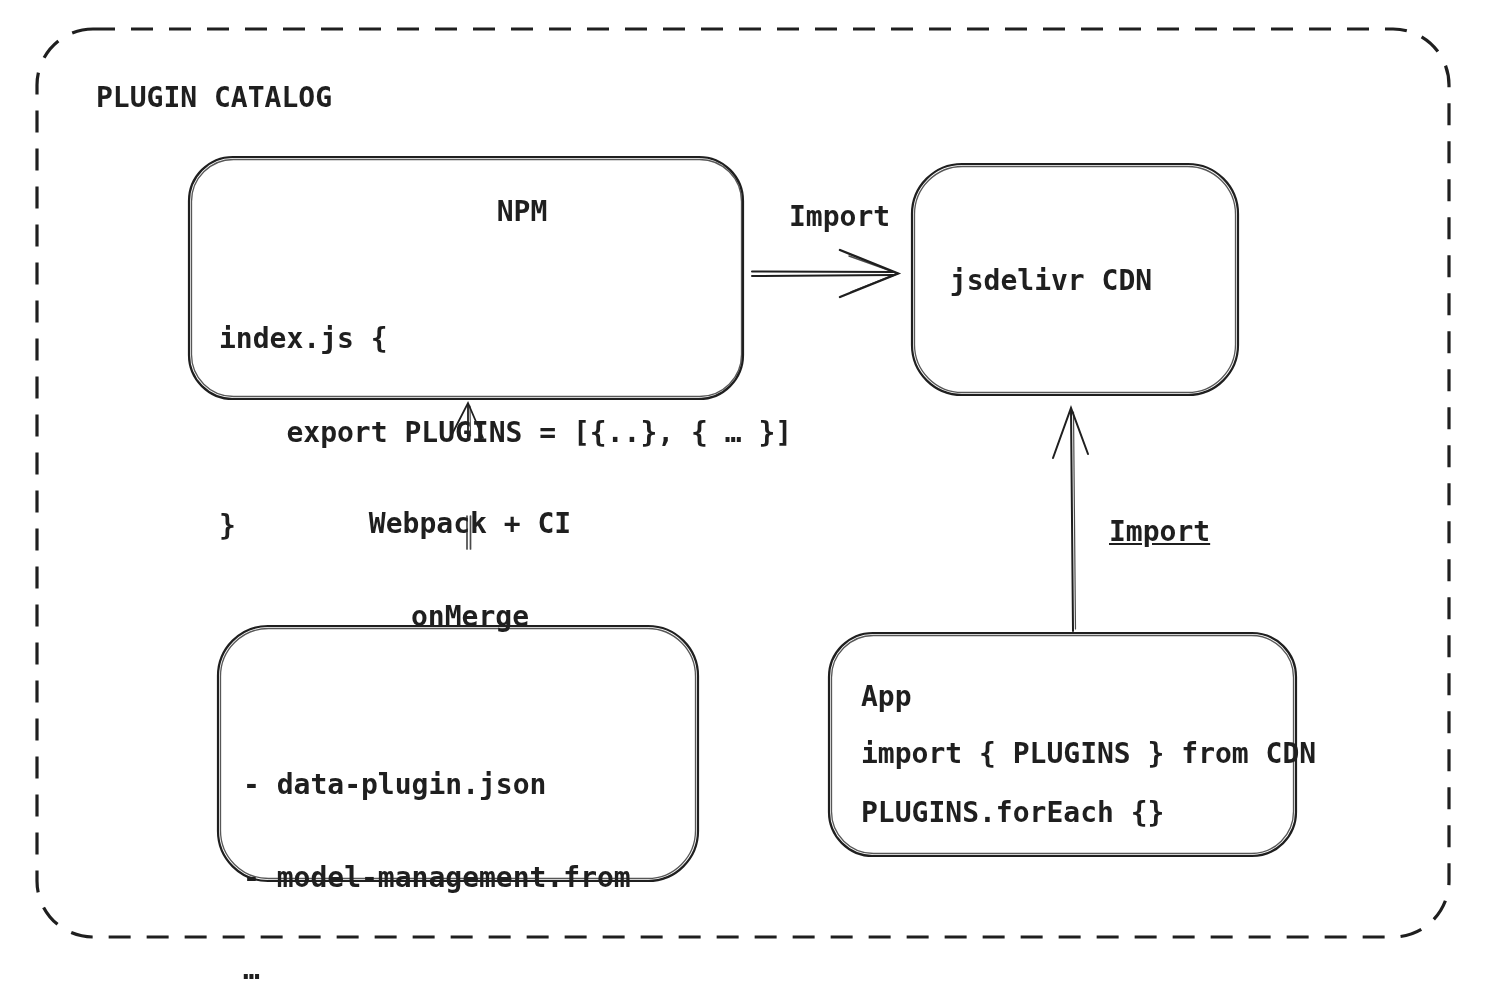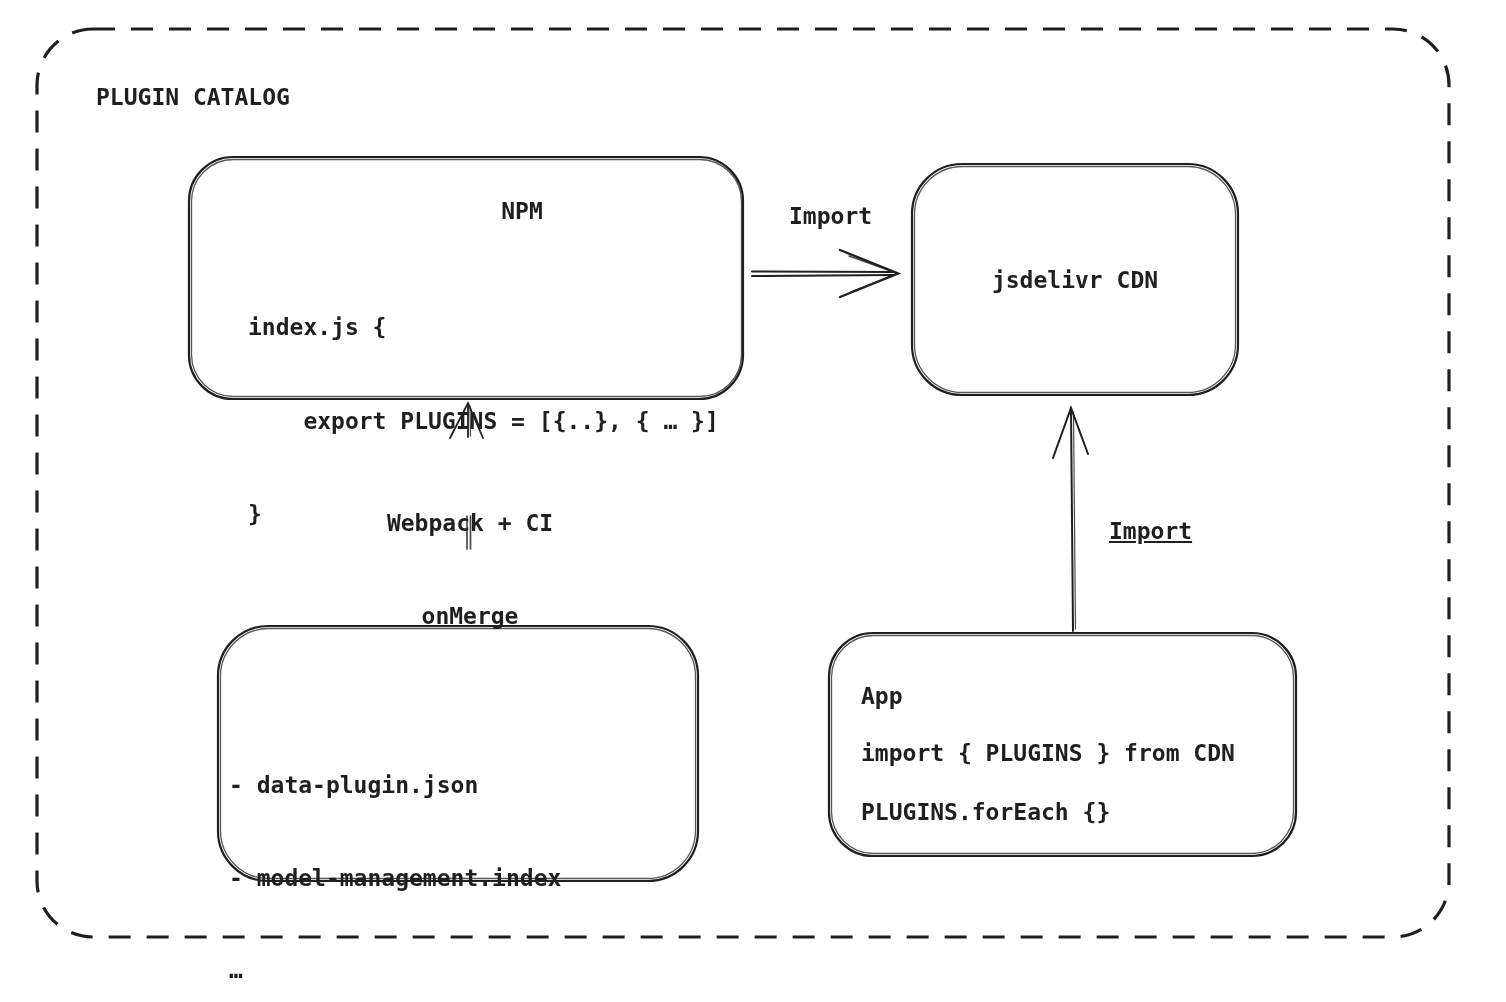--- a/index.html
+++ b/index.html
@@ -18,30 +18,30 @@
   }
   svg.layer {
     position: absolute;
     left: 0;
     top: 0;
     width: 1506px;
     height: 1002px;
   }
   .txt {
     position: absolute;
-    font-size: 23px;
+    font-size: 28px;
     font-weight: 700;
     line-height: 31px;
     white-space: pre;
     color: #1f1f1f;
   }
   .center { text-align: center; }
   .code-line { white-space: pre; }
   .npm-code .code-line { line-height: 31.5px; }
-  .repo-list .code-line { line-height: 30.5px; }
+  .repo-list .code-line { line-height: 30.5px; margin-left: 14px; }
 </style>
 </head>
 <body>
 
 <div class="canvas">
 
   <svg class="layer" viewBox="0 0 1506 1002" fill="none">
 
     <rect x="37" y="29" width="1412" height="908" rx="56" ry="56" stroke="#1f1f1f" stroke-width="3.2" stroke-dasharray="22 16" fill="none"></rect>
 
@@ -86,38 +86,38 @@
     <g stroke="#1f1f1f" stroke-linecap="round">
       <path d="M1073 631 L1071 409" stroke-width="2"></path>
       <path d="M1075.5 629 L1073.5 412" stroke-width="1.2" opacity="0.8"></path>
       <path d="M1053 458 L1071 408 L1088 454" stroke-width="2"></path>
     </g>
   </svg>
 
   <div class="txt" style="left:96px; top:82px;">PLUGIN CATALOG</div>
 
   <div class="txt center" style="left:189px; top:196px; width:666px;">NPM</div>
-  <div class="txt npm-code" style="left:219px; top:250px;margin-left:29px;">
+  <div class="txt npm-code" style="left:219px; top:261px;">
     <div class="code-line">index.js {</div>
     <div class="code-line">    export PLUGINS = [{..}, { … }]</div>
     <div class="code-line">}</div>
   </div>
 
   <div class="txt" style="left:789px; top:201px;">Import</div>
 
-  <div class="txt center" style="left:912px; top:265px; width:326px;">jsdelivr CDN</div>
+  <div class="txt center" style="left:888px; top:265px; width:326px;">jsdelivr CDN</div>
 
   <div class="txt center" style="left:320px; top:446px; width:300px;">
     <div>Webpack + CI</div>
     <div>onMerge</div>
   </div>
 
   <div class="txt repo-list" style="left:229px; top:708px;">
     <div class="code-line">- data-plugin.json</div>
-    <div class="code-line">- model-management.index</div>
+    <div class="code-line">- model-management.from</div>
     <div class="code-line">…</div>
   </div>
 
   <div class="txt" style="left:861px; top:681px;">App</div>
   <div class="txt code-line" style="left:861px; top:738px;">import { PLUGINS } from CDN</div>
   <div class="txt code-line" style="left:861px; top:797px;">PLUGINS.forEach {}</div>
 
   <div class="txt" style="left:1109px; top:516px;text-decoration:underline;">Import</div>
 
 </div>

